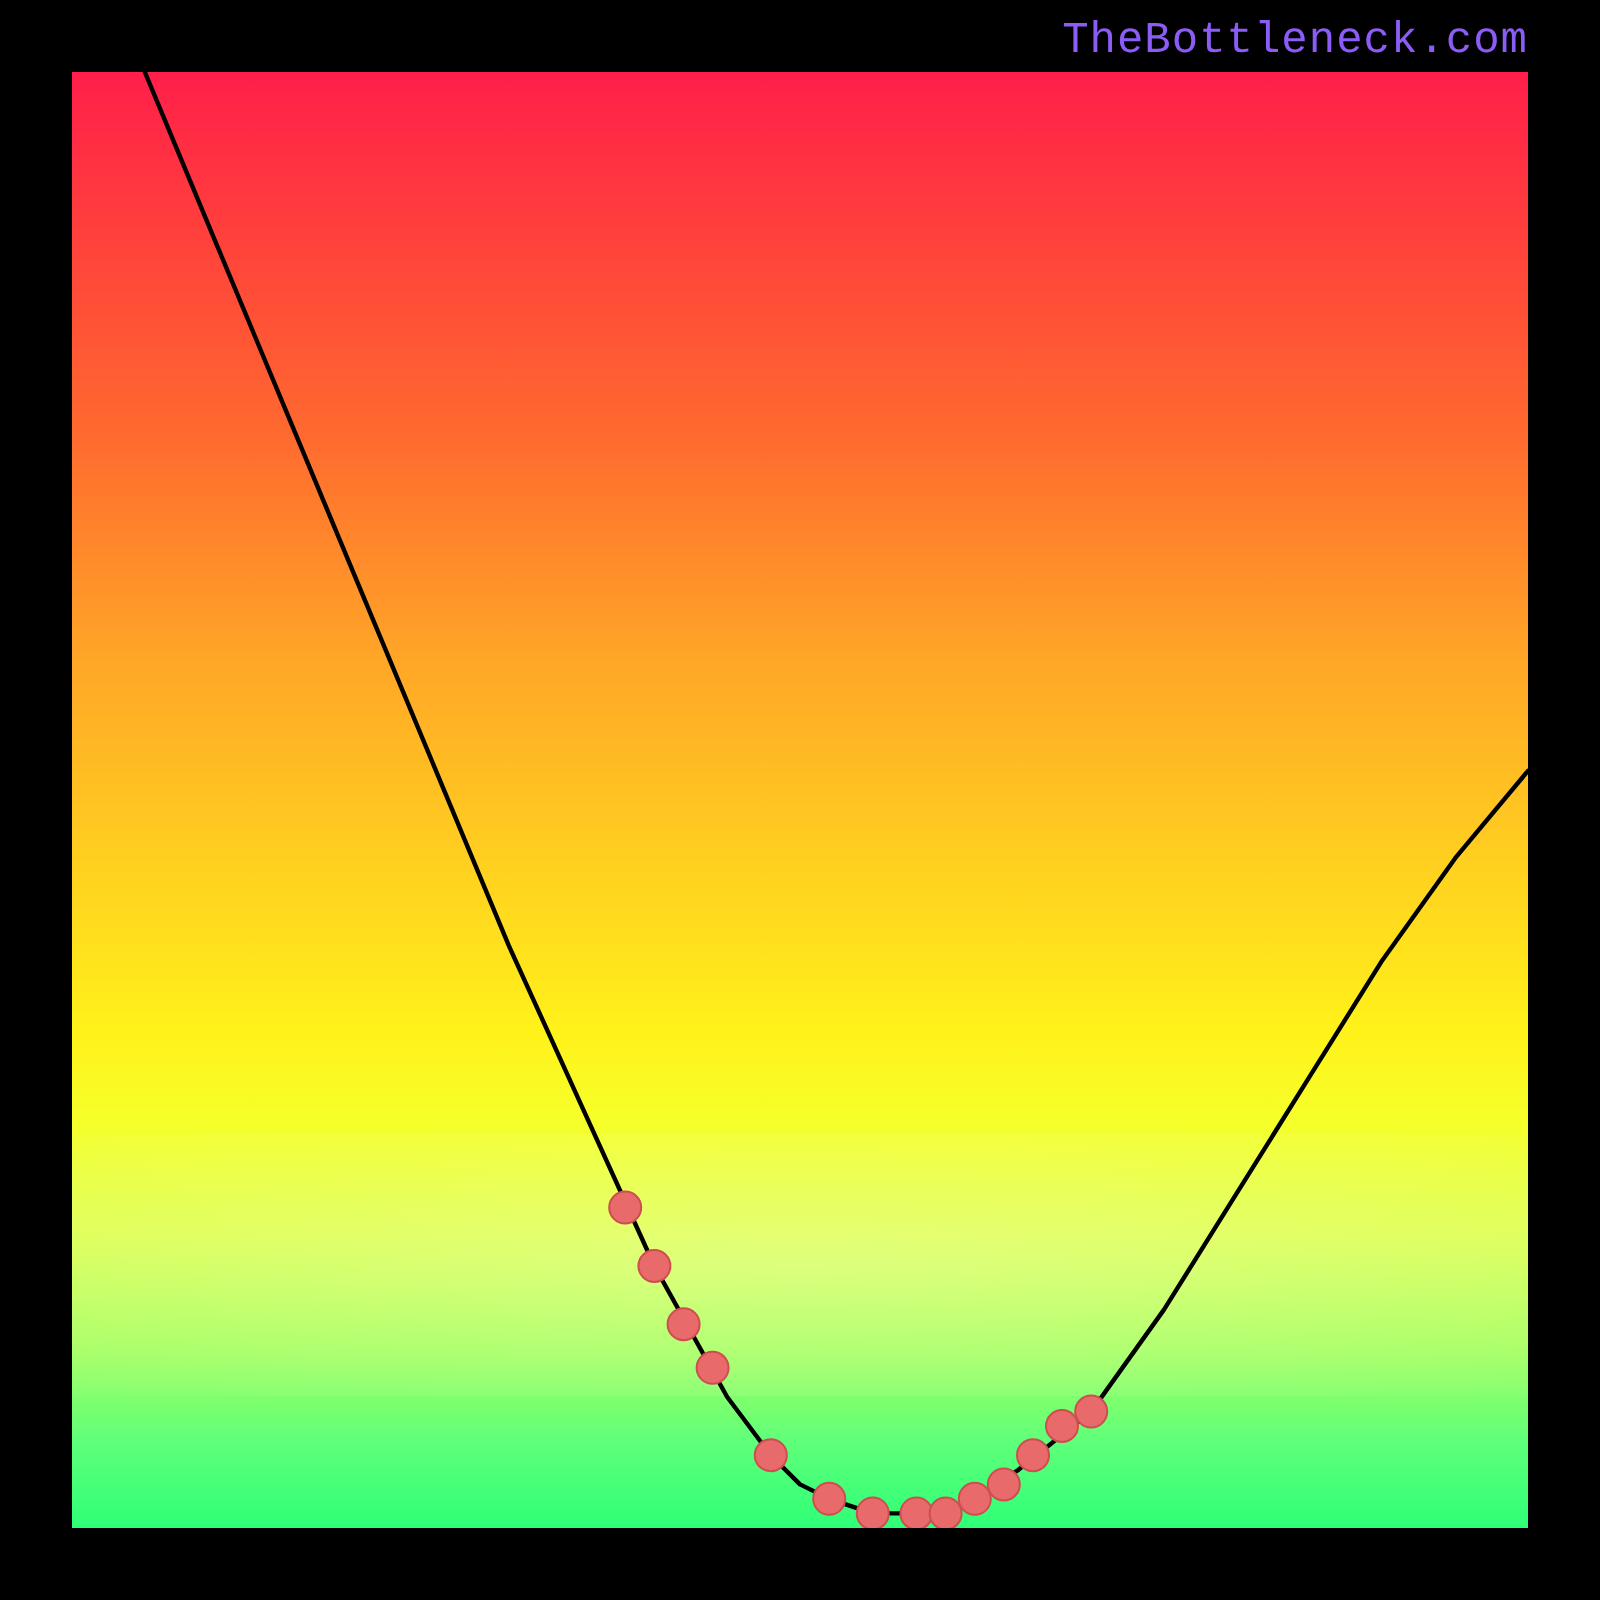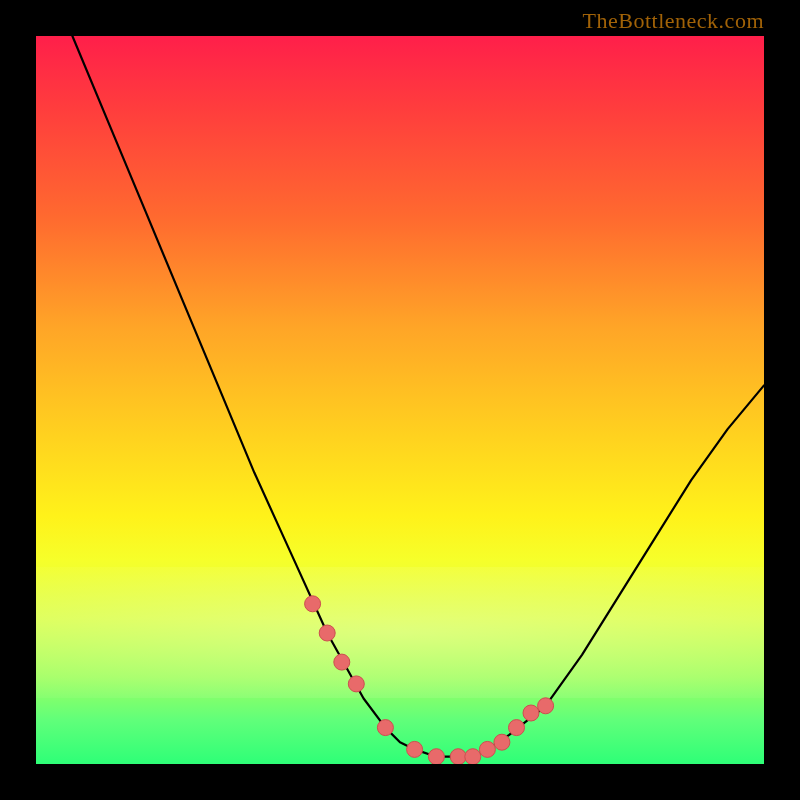--- a/index.html
+++ b/index.html
@@ -48,22 +48,22 @@
     height: 18%;
     background: radial-gradient(ellipse 140% 100% at 50% 50%,
       rgba(255,255,210,0.35) 0%,
       rgba(255,255,210,0.0) 70%);
     pointer-events: none;
   }
   .attribution {
     position: absolute;
     top: 8px;
     right: 36px;
-    color: #a16207;
-    font-family: Liberation Serif, serif;
+    color: #8b5cf6;
+    font-family: Liberation Mono, monospace;
     font-size: 22px;
     letter-spacing: 0.5px;
   }
   svg.curve {
     position: absolute;
     top: 0;
     left: 0;
     width: 728px;
     height: 728px;
   }

